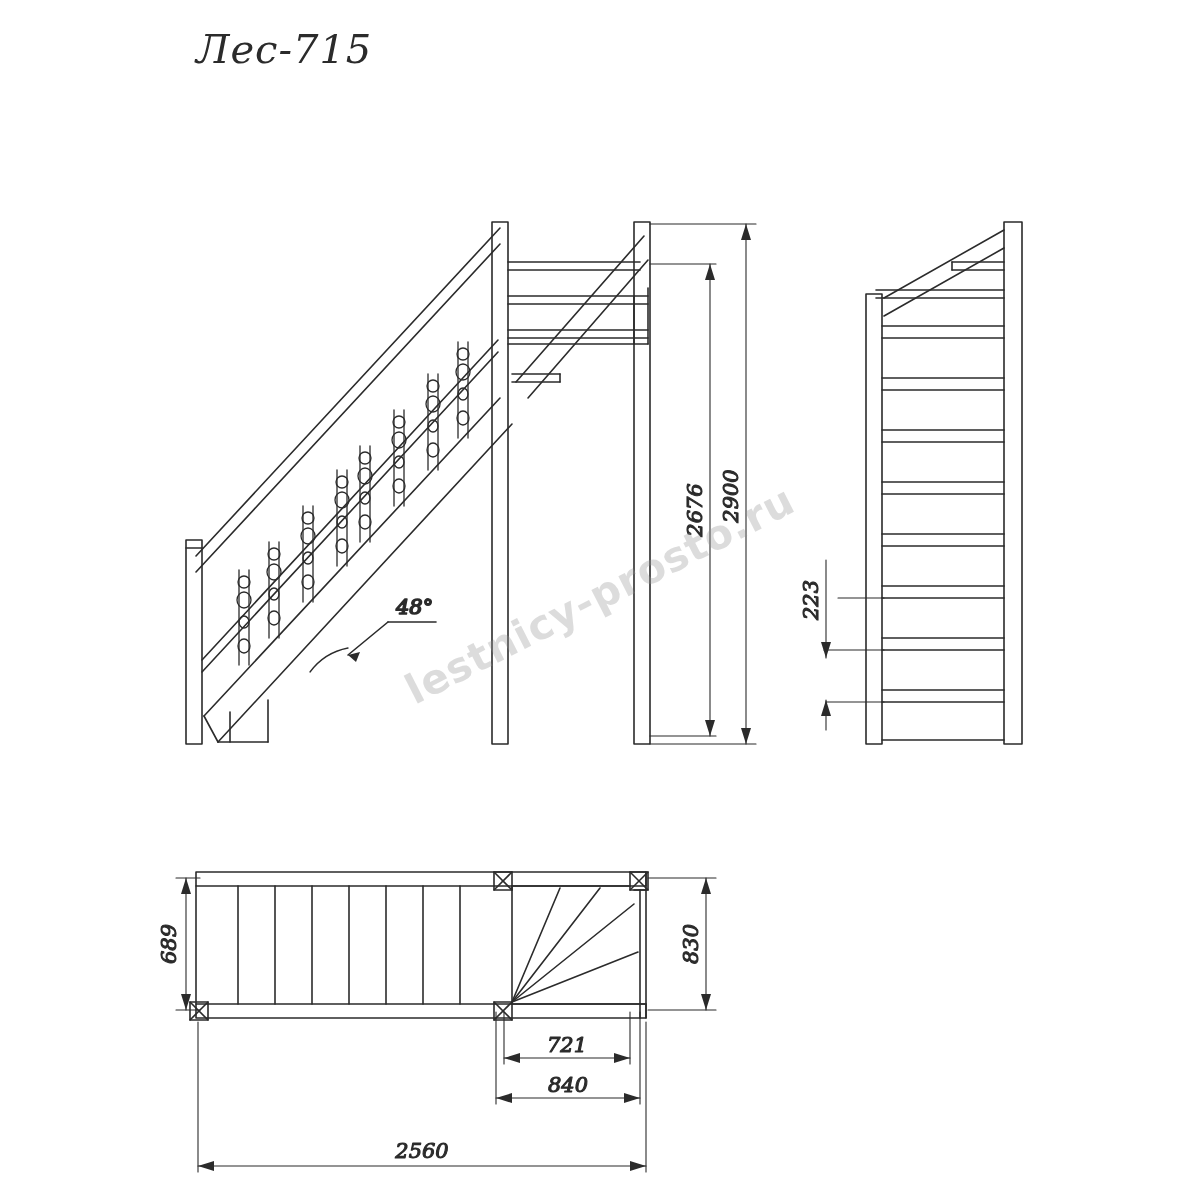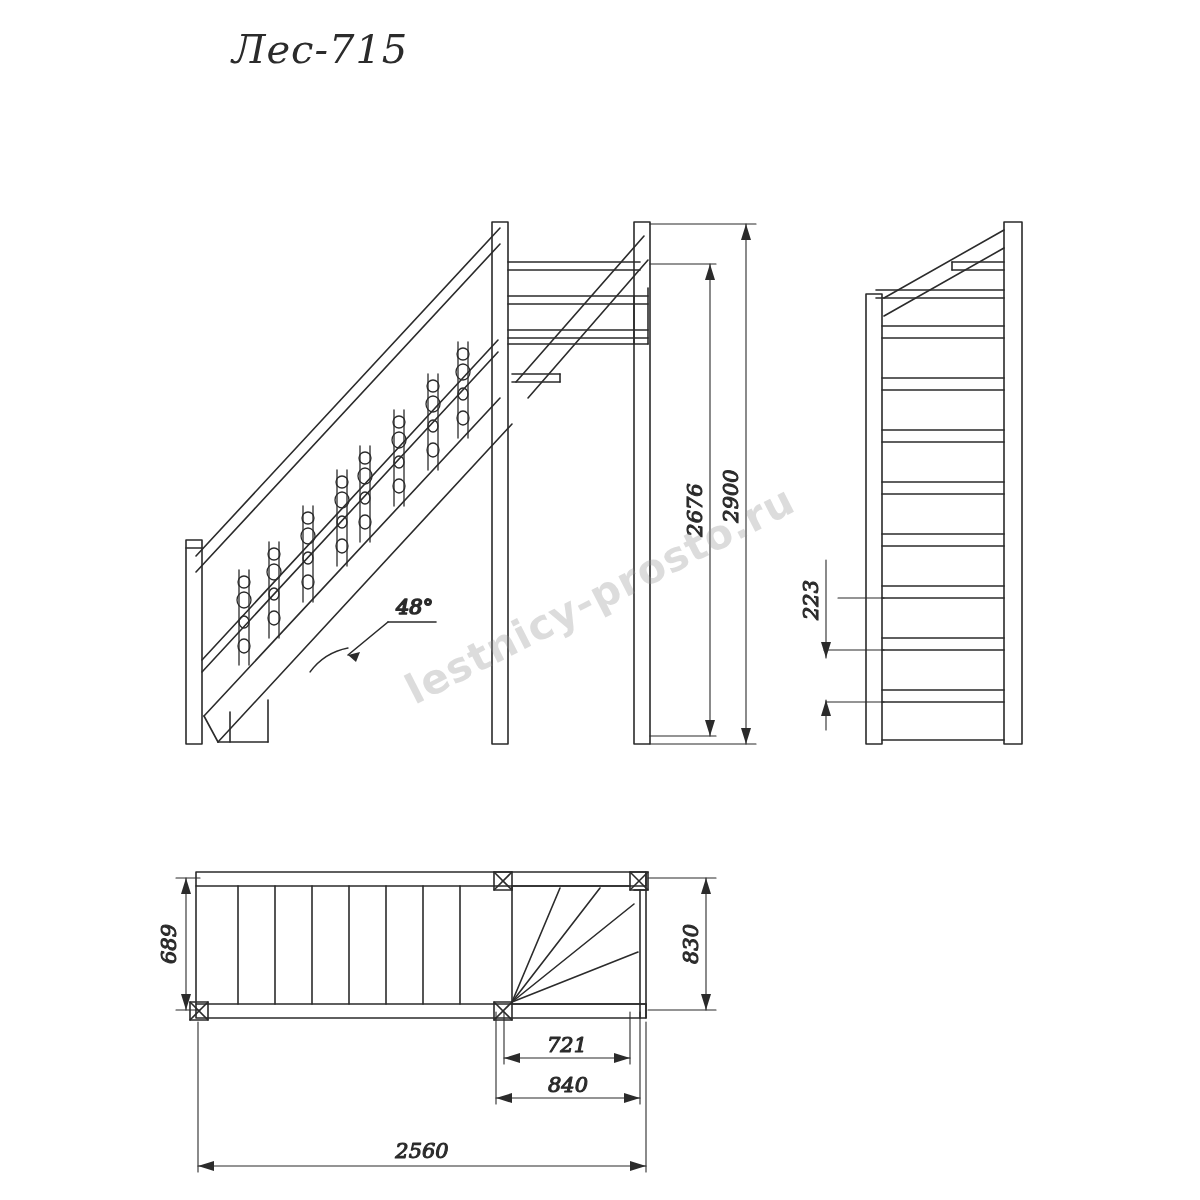--- a/index.html
+++ b/index.html
@@ -24,21 +24,20 @@
   .title {
     position: absolute;
     left: 196px;
     top: 26px;
     font-family: "DejaVu Serif", serif;
     font-style: italic;
     font-size: 40px;
     letter-spacing: 1px;
     color: #2b2b2b;
     white-space: nowrap;
-    margin-left: 36px;
   }
   svg.draw {
     position: absolute;
     left: 0;
     top: 0;
     width: 1200px;
     height: 1200px;
   }
   .wm {
     position: absolute;

